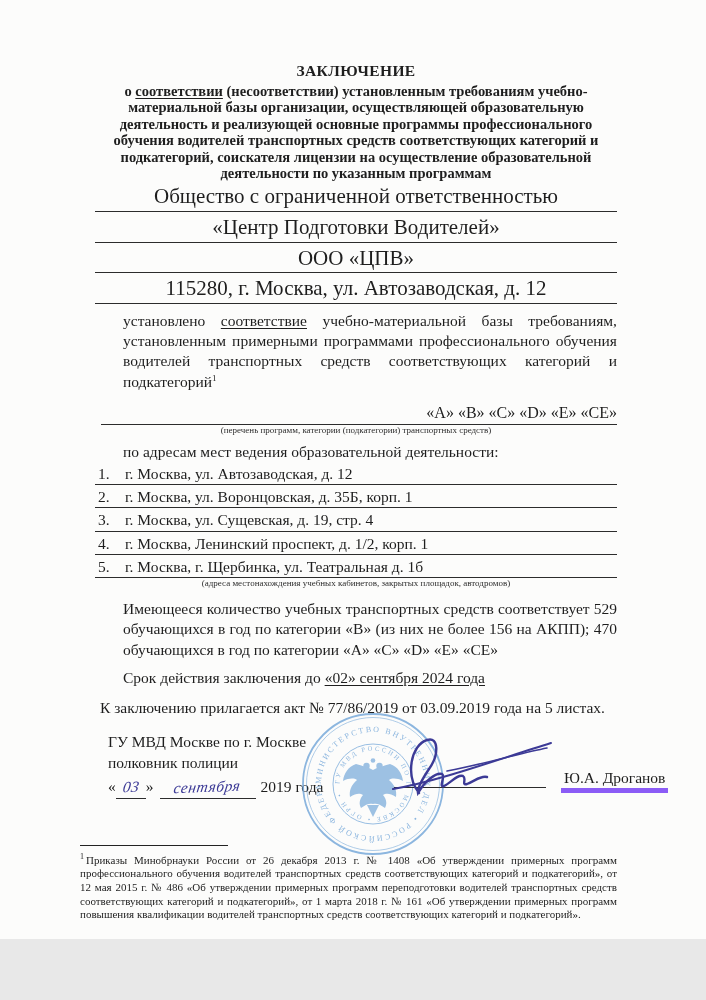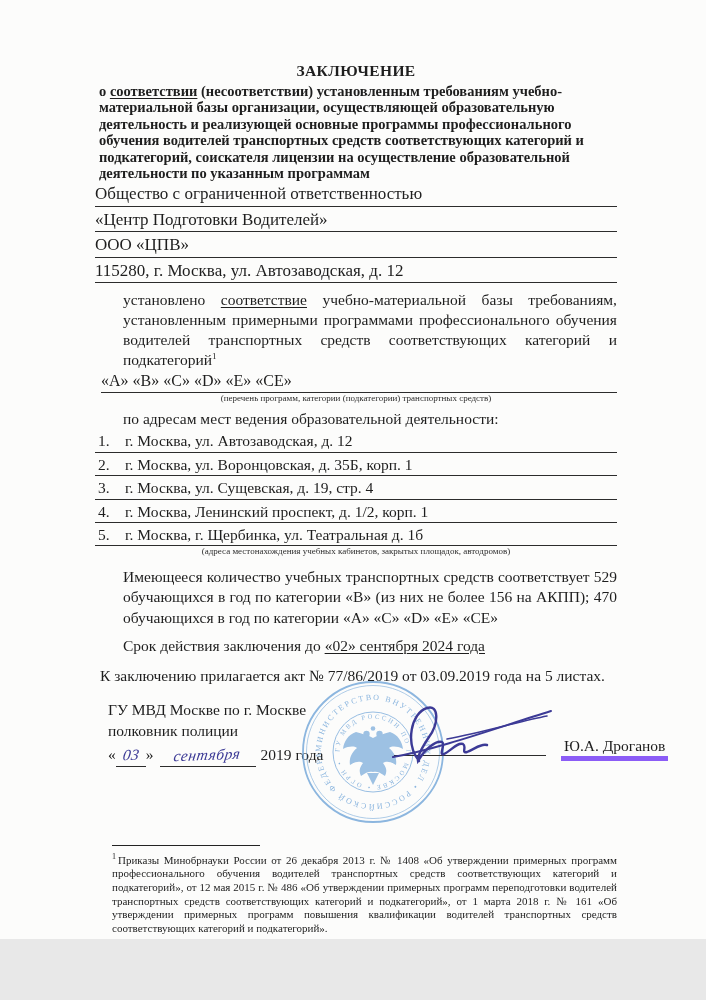--- a/index.html
+++ b/index.html
@@ -13,42 +13,42 @@
     overflow:hidden;
     box-sizing:border-box;
   }
   .content { padding:62px 89px 0 95px; box-sizing:border-box; }
 
   .doc-title {
     margin:0 0 3px 0;
     font-size:15.5px; font-weight:bold; text-align:center; letter-spacing:.4px;
   }
   .doc-subtitle {
-    margin:0 4px; font-size:14.5px; font-weight:bold; line-height:1.13;
+    margin:0 4px; font-size:14.5px; font-weight:bold; text-align:center; line-height:1.13;
   }
   .u { text-decoration:underline; text-underline-offset:2px; }
 
   .intro { margin:13px 0 0 28px; font-size:15.5px; }
 
   .org-line {
-    border-bottom:1px solid #2c2c2c; text-align:left;
-    font-size:17px; line-height:1.32; padding-top:2px;
+    border-bottom:1px solid #2c2c2c; text-align:center;
+    font-size:21px; line-height:1.32; padding-top:2px;
   }
   .caption {
     font-size:9px; text-align:center; color:#2d2d2d; padding-top:1px; line-height:1.1;
   }
 
   .para {
     margin:7px 0 0 28px; font-size:15.5px; line-height:1.3; text-align:justify;
   }
   sup.fn-ref { font-size:9px; vertical-align:super; line-height:0; }
 
   .cat-line {
-    margin:0 0 0 6px; border-bottom:1px solid #2c2c2c;
-    font-size:16px; text-align:left; line-height:1.25; padding-bottom:1px;
+    margin:11px 0 0 6px; border-bottom:1px solid #2c2c2c;
+    font-size:16px; text-align:right; line-height:1.25; padding-bottom:1px;
   }
 
   .addr-heading { margin:7px 0 1px 28px; font-size:15.5px; }
   .addr-row {
     display:flex; border-bottom:1px solid #2c2c2c;
     font-size:15.5px; line-height:1.38; padding-top:1px;
   }
   .addr-num { flex:none; width:30px; padding-left:3px; box-sizing:border-box; }
 
   .capacity { margin-top:10px; }
@@ -72,21 +72,21 @@
   }
 
   .stamp { position:absolute; left:203px; top:-22px; width:150px; height:150px; opacity:.82; }
   .signature-svg { position:absolute; left:294px; top:0px; width:165px; height:74px; }
   .sig-line { position:absolute; left:299px; top:56px; width:152px; border-top:1.2px solid #2c2c2c; }
   .sig-name {
     position:absolute; left:466px; top:38px; font-size:15.5px;
     border-bottom:5px solid #8b5cf6; padding:0 3px 1px 3px; white-space:nowrap;
   }
 
-  .footnote { position:absolute; left:112px; right:89px; top:845px; }
+  .footnote { position:absolute; left:80px; right:89px; top:845px; }
   .fn-sep { width:148px; border-top:1.4px solid #232323; margin-bottom:6px; }
   .fn-text { margin:0; font-size:11px; line-height:1.24; text-align:justify; }
   .fn-text sup { font-size:8px; margin-right:2px; }
 </style>
 </head>
 <body>
 
 <div class="page">
   <div class="content">
 

